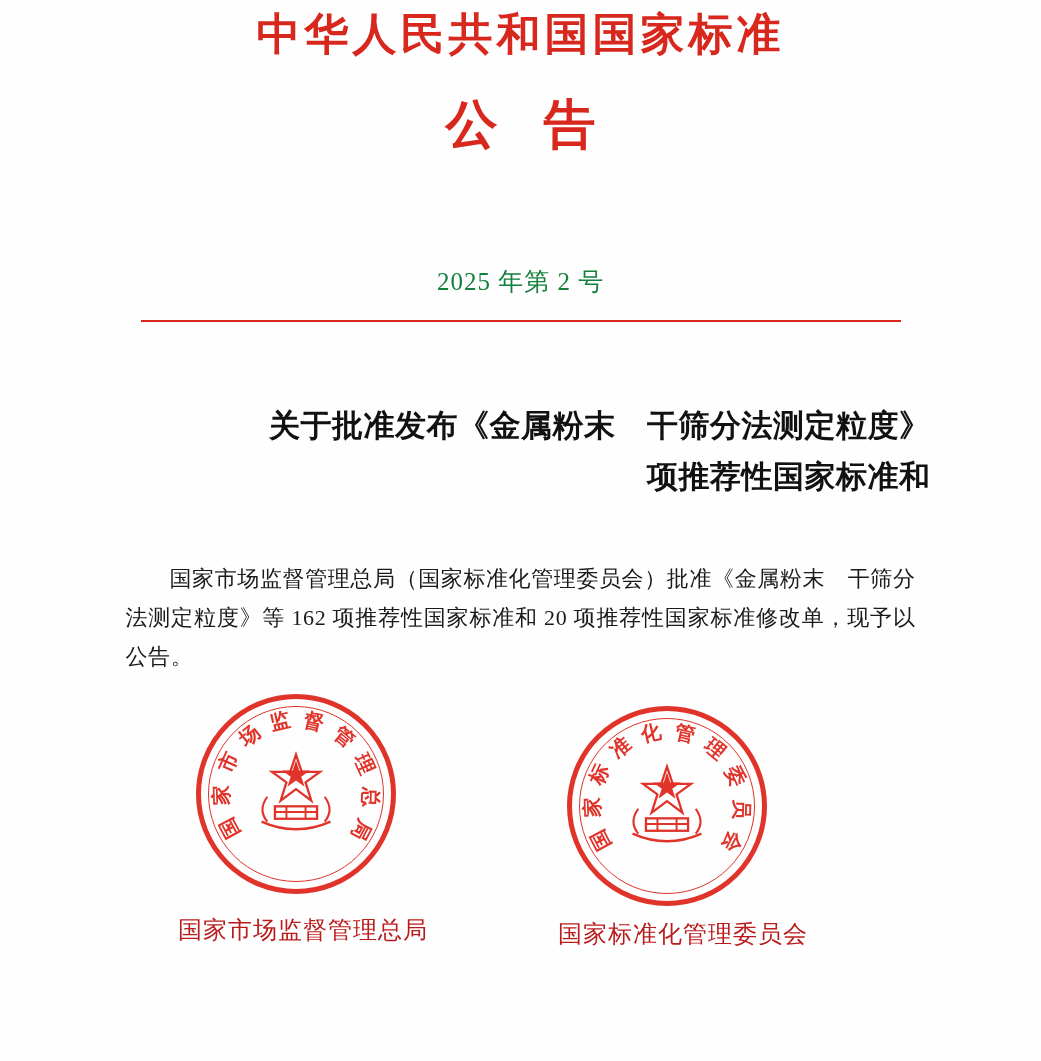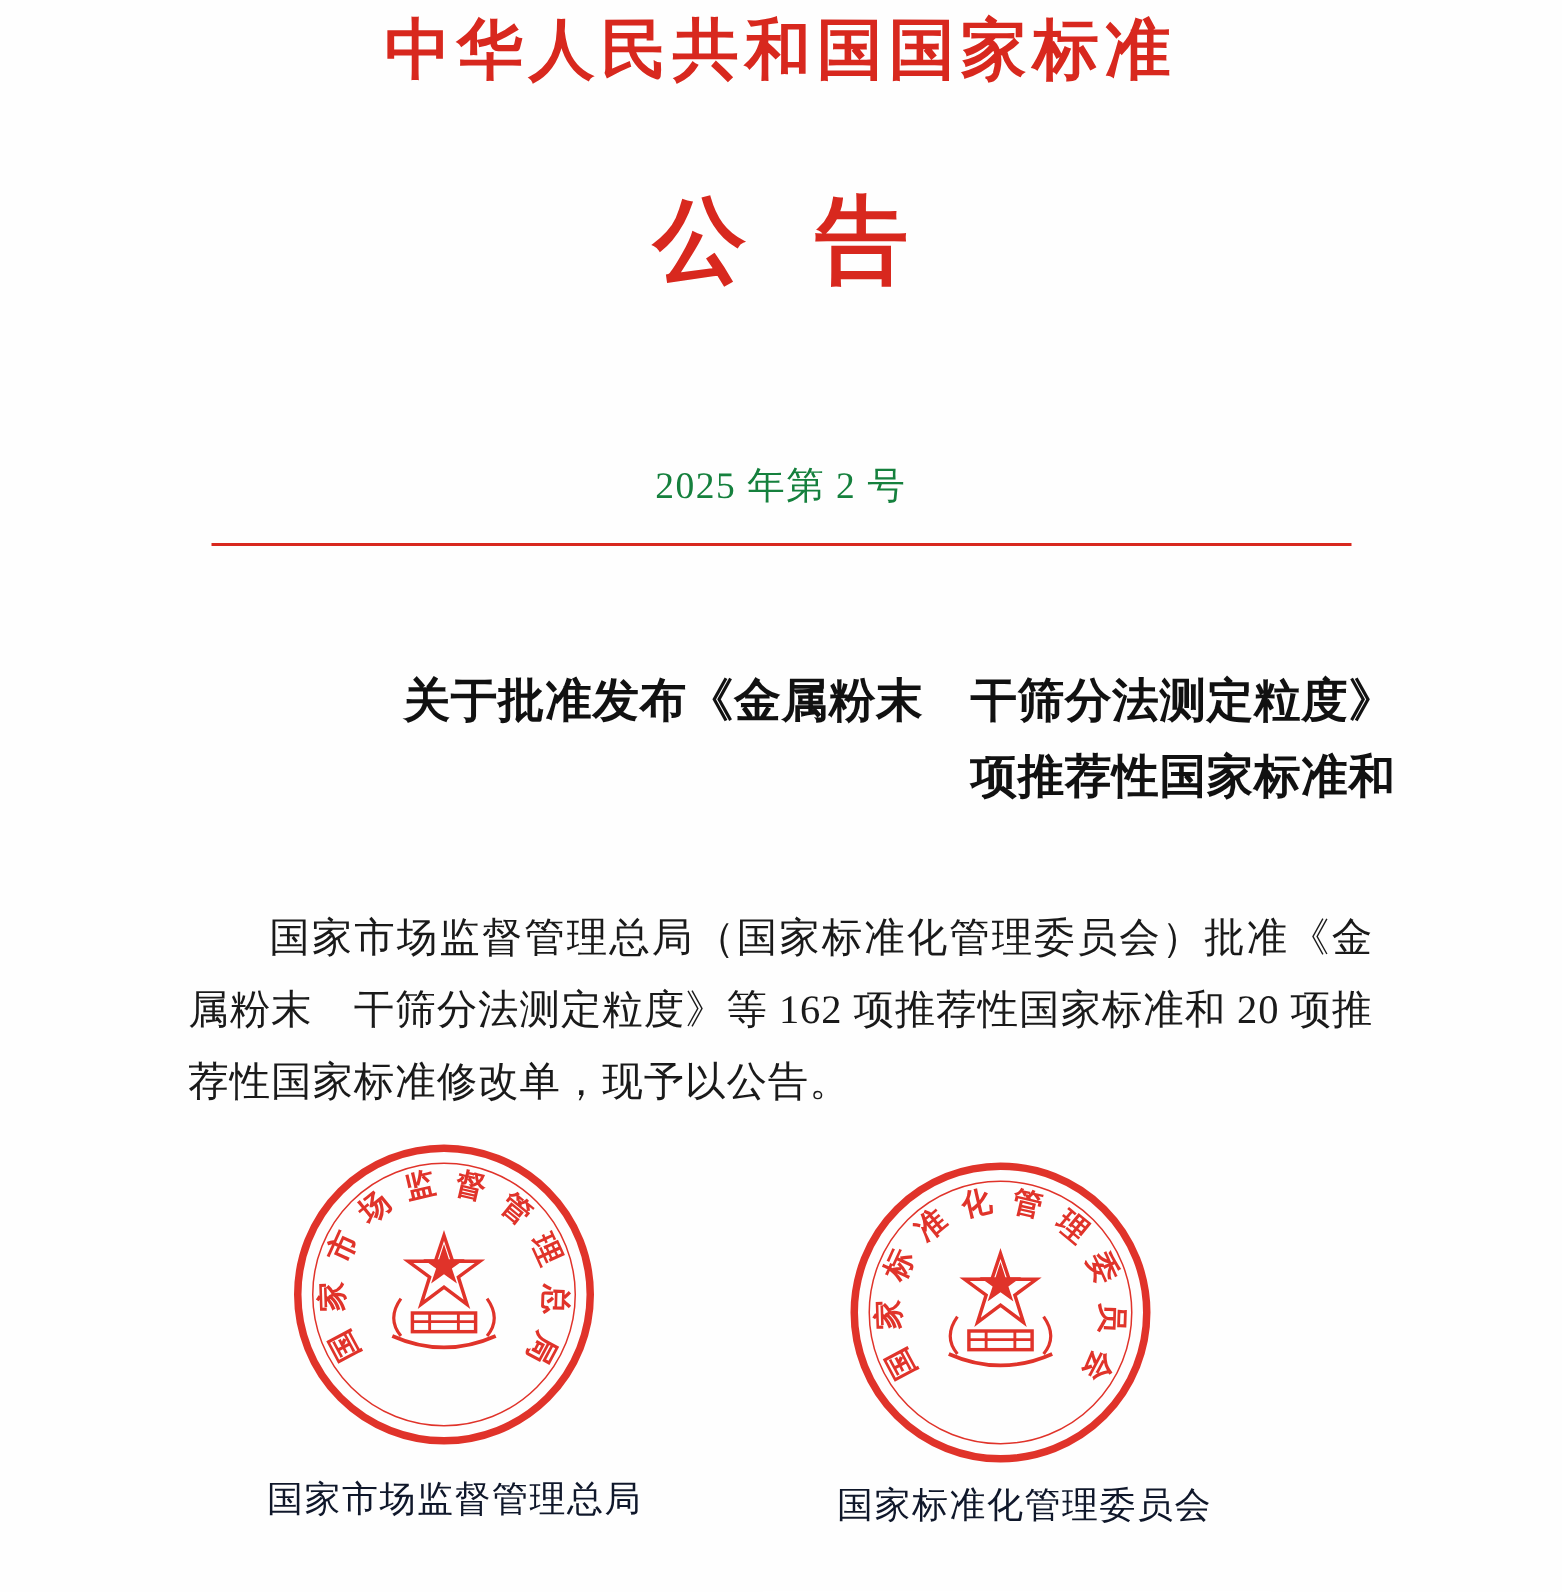--- a/index.html
+++ b/index.html
@@ -34,24 +34,24 @@
     font-weight: bold;
     font-size: 44px;
     letter-spacing: 4px;
     line-height: 1.1;
     white-space: nowrap;
   }
   .masthead-subtitle {
     color: #d8281e;
     font-family: "DejaVu Serif", "Liberation Serif", serif;
     font-weight: bold;
-    font-size: 62px;
+    font-size: 52px;
     letter-spacing: 46px;
     padding-left: 46px;
-    margin-top: 60px;
+    margin-top: 32px;
   }
 
   
   .issue-no {
     text-align: center;
     font-size: 25px;
     color: #15803d;
     margin-top: 105px;
     letter-spacing: 1px;
   }
@@ -72,21 +72,21 @@
     font-size: 31px;
     line-height: 1.62;
     color: #111;
     letter-spacing: 0.5px;
   }
 
   
   .body-text {
     margin: 58px auto 0 auto;
     width: 790px;
-    font-size: 27px;
+    font-size: 22px;
     line-height: 1.78;
     text-align: justify;
     text-indent: 2em;
     color: #1a1a1a;
     letter-spacing: 0.6px;
   }
 
   
   .seals {
     position: relative;
@@ -135,21 +135,21 @@
   }
 
   
   .signatures {
     position: relative;
     height: 100px;
   }
   .sig {
     position: absolute;
     font-size: 24px;
-    color: #0f172a;
+    color: #b91c1c;
     letter-spacing: 1px;
     white-space: nowrap;
   }
   .sig-left  { left: 178px; top: 0px; }
   .sig-right { left: 558px; top: 4px; }
 </style>
 </head>
 <body>
 
 <div class="page">

